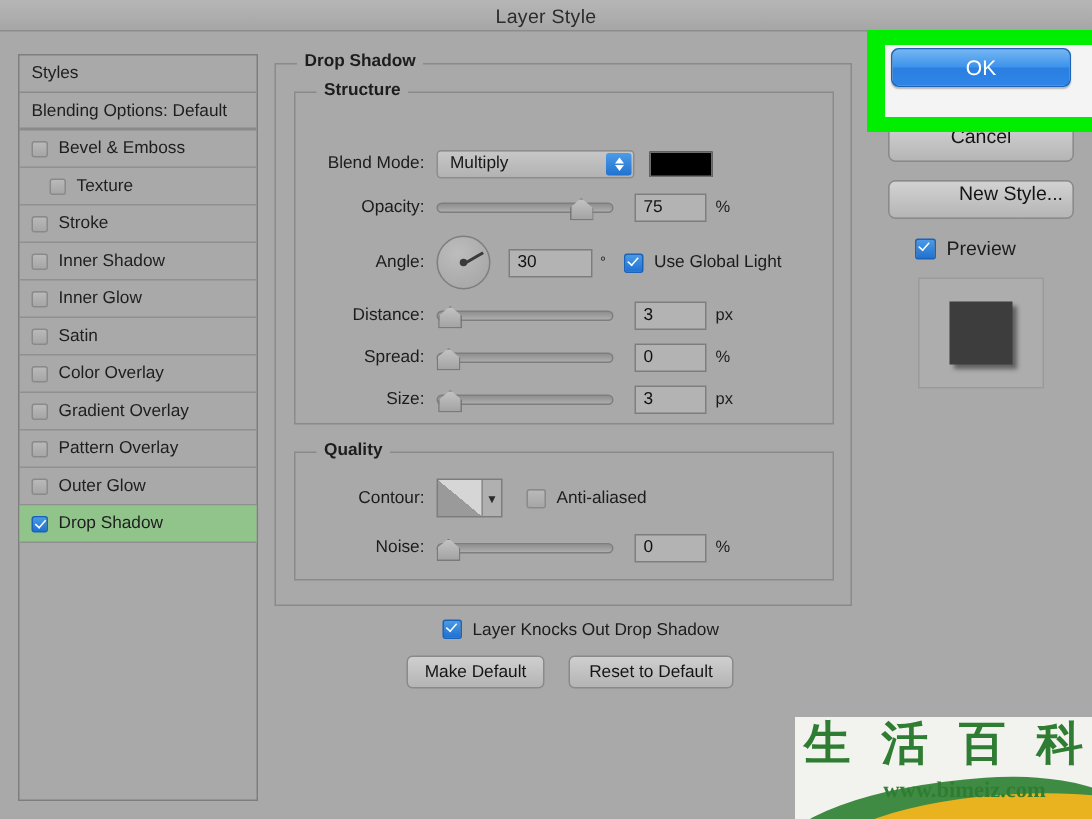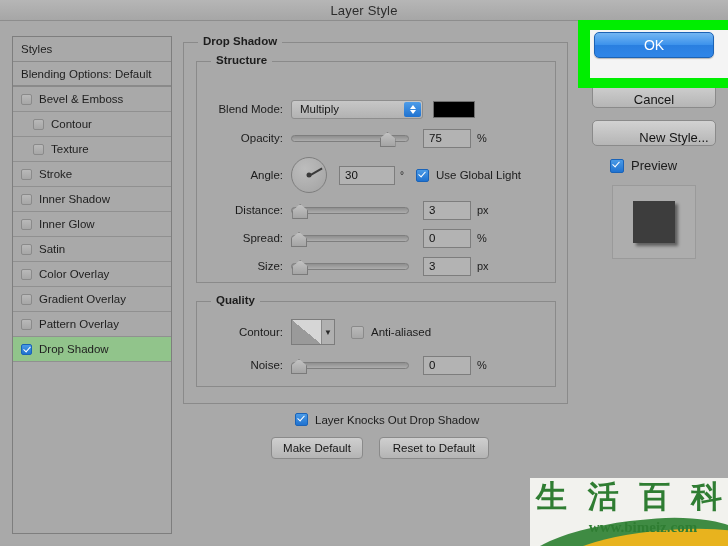--- a/index.html
+++ b/index.html
@@ -163,21 +163,21 @@
     display:flex;align-items:center;justify-content:center;
   }
 
   
   .right{position:absolute;left:592px;top:30px;width:128px;}
   .rbtn{
     width:124px;height:26px;box-sizing:border-box;
     border:1px solid #8a8a8a;border-radius:5px;
     background:linear-gradient(#d2d2d2,#b5b5b5);
     font-size:13px;color:#141414;
-    display:flex;align-items:flex-end;justify-content:center;
+    display:flex;align-items:flex-start;justify-content:center;
   }
   .okbtn{
     width:120px;height:26px;box-sizing:border-box;border-radius:5px;
     border:1px solid #1c63b5;
     background:linear-gradient(#74b6f2 0%,#3e93ec 48%,#2a7fe0 52%,#2f86e8 100%);
     color:#fff;font-size:14px;
     display:flex;align-items:center;justify-content:center;
     box-shadow:0 1px 1px rgba(0,0,0,.25);
   }
   .highlight{
@@ -242,24 +242,20 @@
     </div>
     <div class="styles-row sep">
       <span>Blending Options: Default</span>
     </div>
     <div class="styles-row">
       <span class="cb"></span>
       <span>Bevel &amp; Emboss</span>
     </div>
     <div class="styles-row sub">
       <span class="cb"></span>
-      <span>Contour</span>
-    </div>
-    <div class="styles-row sub">
-      <span class="cb"></span>
       <span>Texture</span>
     </div>
     <div class="styles-row">
       <span class="cb"></span>
       <span>Stroke</span>
     </div>
     <div class="styles-row">
       <span class="cb"></span>
       <span>Inner Shadow</span>
     </div>
@@ -275,20 +271,24 @@
       <span class="cb"></span>
       <span>Color Overlay</span>
     </div>
     <div class="styles-row">
       <span class="cb"></span>
       <span>Gradient Overlay</span>
     </div>
     <div class="styles-row">
       <span class="cb"></span>
       <span>Pattern Overlay</span>
+    </div>
+    <div class="styles-row">
+      <span class="cb"></span>
+      <span>Outer Glow</span>
     </div>
     <div class="styles-row active">
       <span class="cb checked"></span>
       <span>Drop Shadow</span>
     </div>
     <div class="styles-row filler"></div>
   </div>
 
   <div class="main">
 

